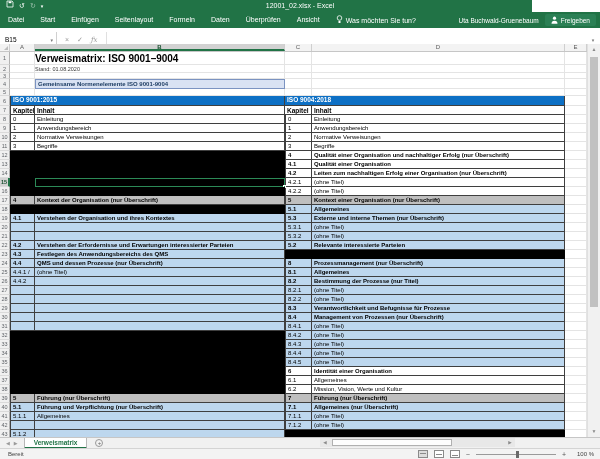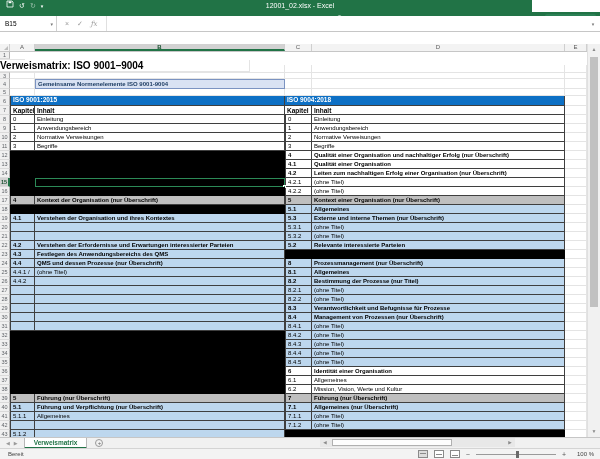--- a/index.html
+++ b/index.html
@@ -18,21 +18,21 @@
   
   .ribbon{position:absolute;left:0;top:12px;width:600px;height:16px;background:#217346;display:flex;align-items:center;color:#fff}
   .rtabs{display:flex;align-items:center;height:16px}
   .rtab{font-size:7px;line-height:16px;padding:0 8px;white-space:nowrap}
   .tellme{display:flex;align-items:center;gap:3px;font-size:7px;margin-left:8px;white-space:nowrap}
   .ribbon-right{margin-left:auto;display:flex;align-items:center;gap:6px;padding-right:4px}
   .username{font-size:6.5px;white-space:nowrap}
   .sharebtn{display:flex;align-items:center;gap:3px;background:#2b8055;border-radius:2px;padding:1px 6px;font-size:6.5px;height:12px}
 
   
-  .fbar{position:absolute;left:0;top:16px;width:600px;height:16px;background:#fff;border-bottom:1px solid #c6c6c6;display:flex;align-items:center}
+  .fbar{position:absolute;left:0;top:32px;width:600px;height:16px;background:#fff;border-bottom:1px solid #c6c6c6;display:flex;align-items:center}
   .namebox{width:57px;height:15px;border-right:1px solid #d0d0d0;display:flex;align-items:center;font-size:6.5px;padding-left:5px;background:#fff}
   .namebox .dd{margin-left:auto;font-size:5px;color:#777;padding-right:3px}
   .ficons{display:flex;align-items:center;gap:8px;padding:0 8px;border-right:1px solid #e0e0e0;height:15px}
   .ficons span{font-size:7px;color:#9a9a9a}
   .fx{font-family:"DejaVu Serif",serif;font-style:italic;color:#6a6a6a}
   .finput{flex:1;height:15px;background:#fff}
   .fexpand{width:14px;text-align:center;font-size:5px;color:#777}
 
   
   .colhdr{position:absolute;left:0;top:44px;width:587px;height:8px;display:flex;background:#f3f3f3;border-bottom:1px solid #c6c6c6}
@@ -171,21 +171,21 @@
       <i></i>
     </div>
 <div class="ch" style="width: 25px;">A</div>
     <div class="ch sel" style="width: 250px;">B</div>
     <div class="ch" style="width: 27px;">C</div>
     <div class="ch" style="width: 253px;">D</div>
     <div class="ch" style="width: 22px;">E</div>
   </div>
 
 <div id="grid">
-    <div class="grow" style="height: 13px; flex-direction: column;">
+    <div class="grow" style="height: 13px;">
       <div class="gut" style="width: 10px;">1</div>
       <div class="pc" style="width: 25px;"></div>
       <div class="pc title-cell" style="width: 250px;">Verweismatrix: ISO 9001–9004</div>
       <div class="pc" style="width: 27px;"></div>
       <div class="pc" style="width: 253px;"></div>
       <div class="pc" style="width: 22px;"></div>
     </div>
     <div class="grow" style="height: 8px;">
       <div class="gut" style="width: 10px;">2</div>
       <div class="pc" style="width: 25px;"></div>

